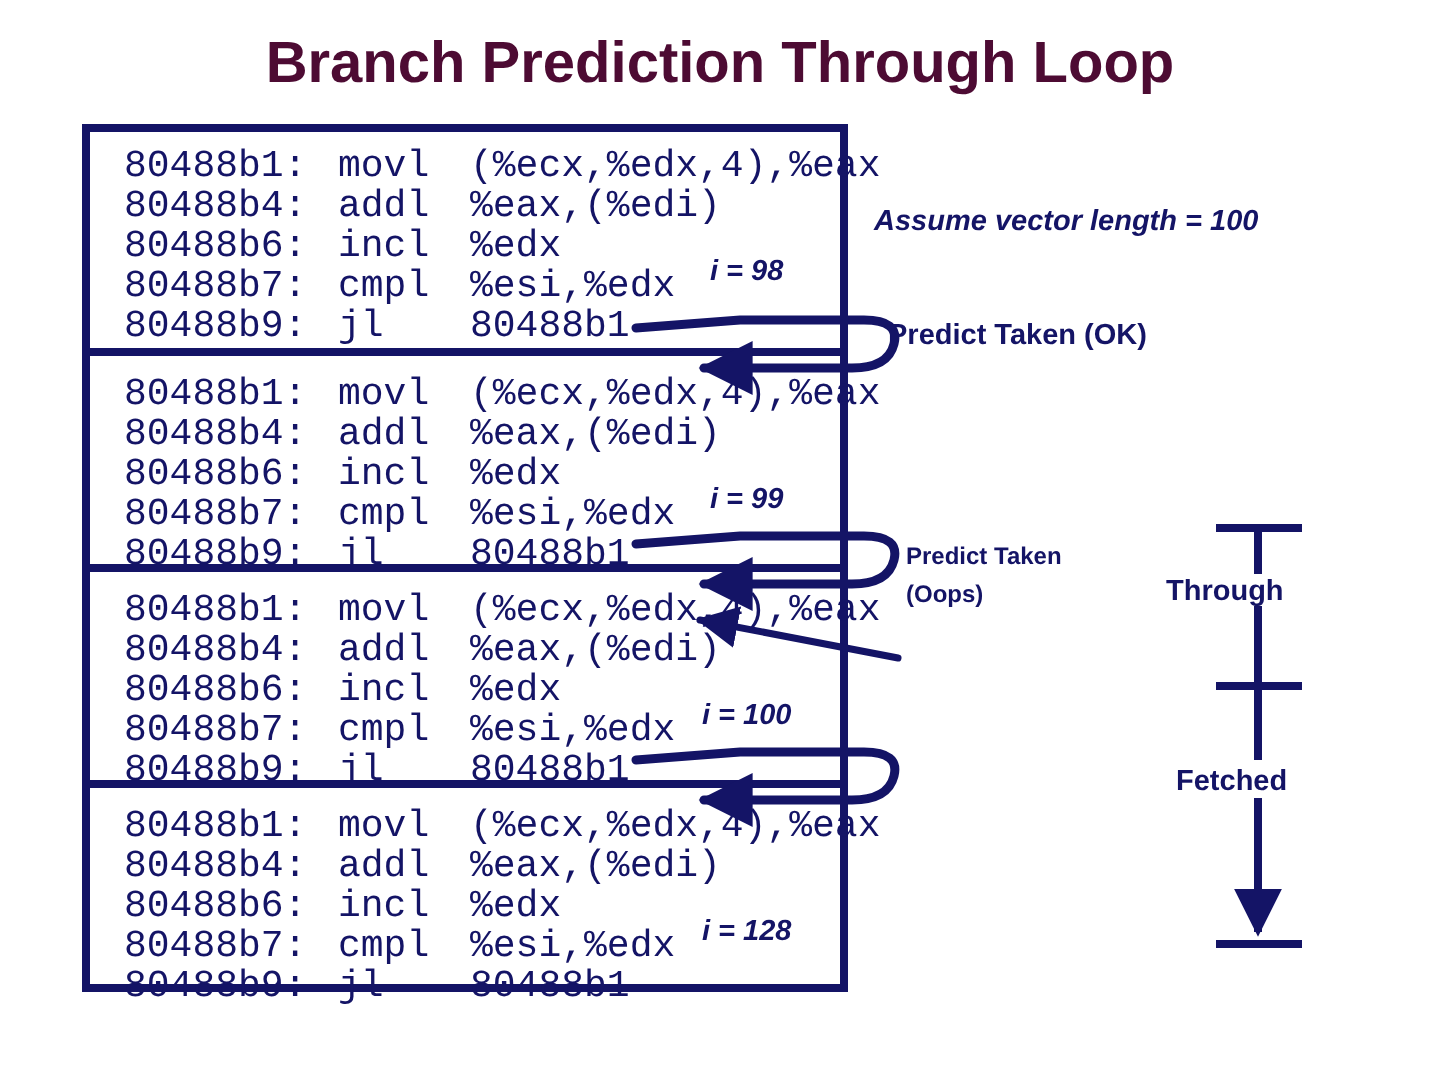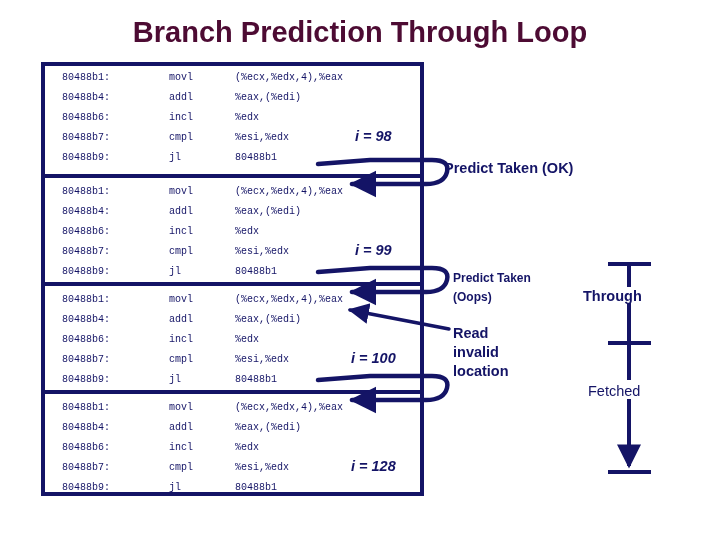--- a/index.html
+++ b/index.html
@@ -61,21 +61,21 @@
   .code-block.b1 { top: 108px; border-top: 4px solid #141466; }
   .code-block.b2 { top: 216px; border-top: 4px solid #141466; }
   .code-block.b3 { top: 324px; border-top: 4px solid #141466; }
 
   .code-line {
     position: absolute;
     left: 0;
     width: 100%;
     height: 20px;
     font-family: "Liberation Mono", "DejaVu Sans Mono", monospace;
-    font-size: 10px;
+    font-size: 19px;
     color: #141466;
     white-space: pre;
   }
   .code-line .addr {
     position: absolute;
     left: 17px;
     top: 0;
   }
   .code-line .mnem {
     position: absolute;
@@ -139,21 +139,21 @@
     left: 583px;
     top: 288px;
     font-size: 14.5px;
     font-weight: bold;
     white-space: nowrap;
   }
   #note-fetched {
     left: 588px;
     top: 383px;
     font-size: 14.5px;
-    font-weight: normal;
+    font-weight: bold;
     white-space: nowrap;
   }
 
   
   #overlay {
     position: absolute;
     left: 0; top: 0;
     width: 720px;
     height: 540px;
     pointer-events: none;
@@ -279,29 +279,27 @@
       <div class="code-line" style="top:88px;">
         <span class="addr">80488b9:</span>
         <span class="mnem">jl</span>
         <span class="ops">80488b1</span>
       </div>
       <div class="iter-label" style="left:292px; top:64px;">i = 128</div>
     </div>
 
   </div>
 
+  <div class="note" id="note-assume">Assume vector length = 100</div>
 
   <div class="note" id="note-predict-ok">Predict Taken (OK)</div>
 
   <div class="note" id="note-predict-oops">Predict Taken
 (Oops)</div>
 
-  <div class="note" id="note-read-invalid">Read
-invalid
-location</div>
 
   <div class="note" id="note-executed">Through</div>
 
   <div class="note" id="note-fetched">Fetched</div>
 
   <svg id="overlay" viewBox="0 0 720 540">
     <defs>
       <marker id="ah" markerWidth="7" markerHeight="7" refX="5.4" refY="3" orient="auto">
         <path d="M0,0 L6,3 L0,6 z" fill="#141466"></path>
       </marker>

